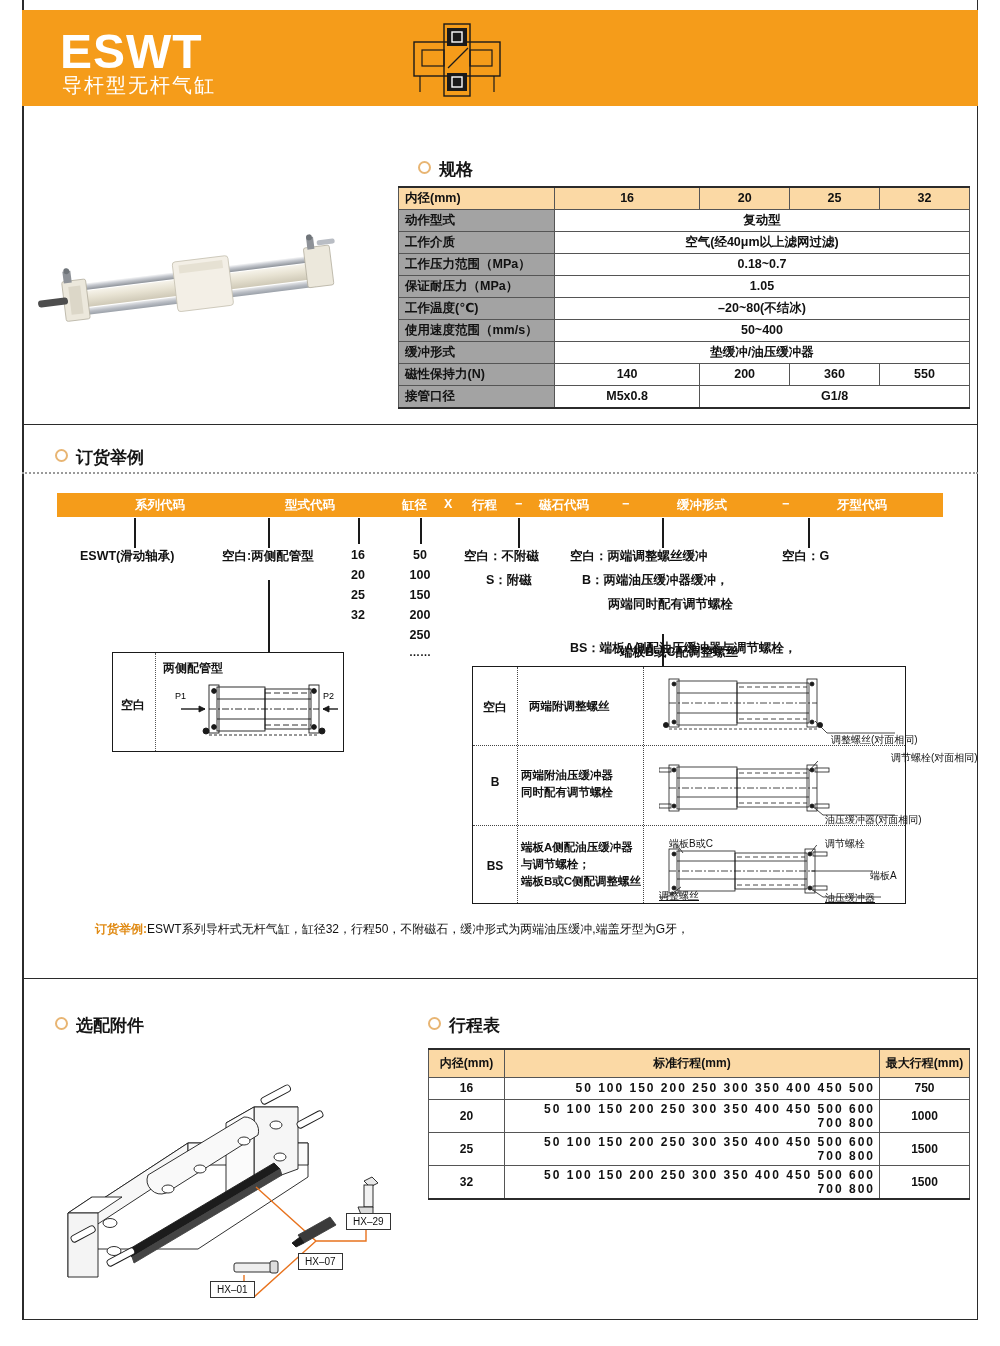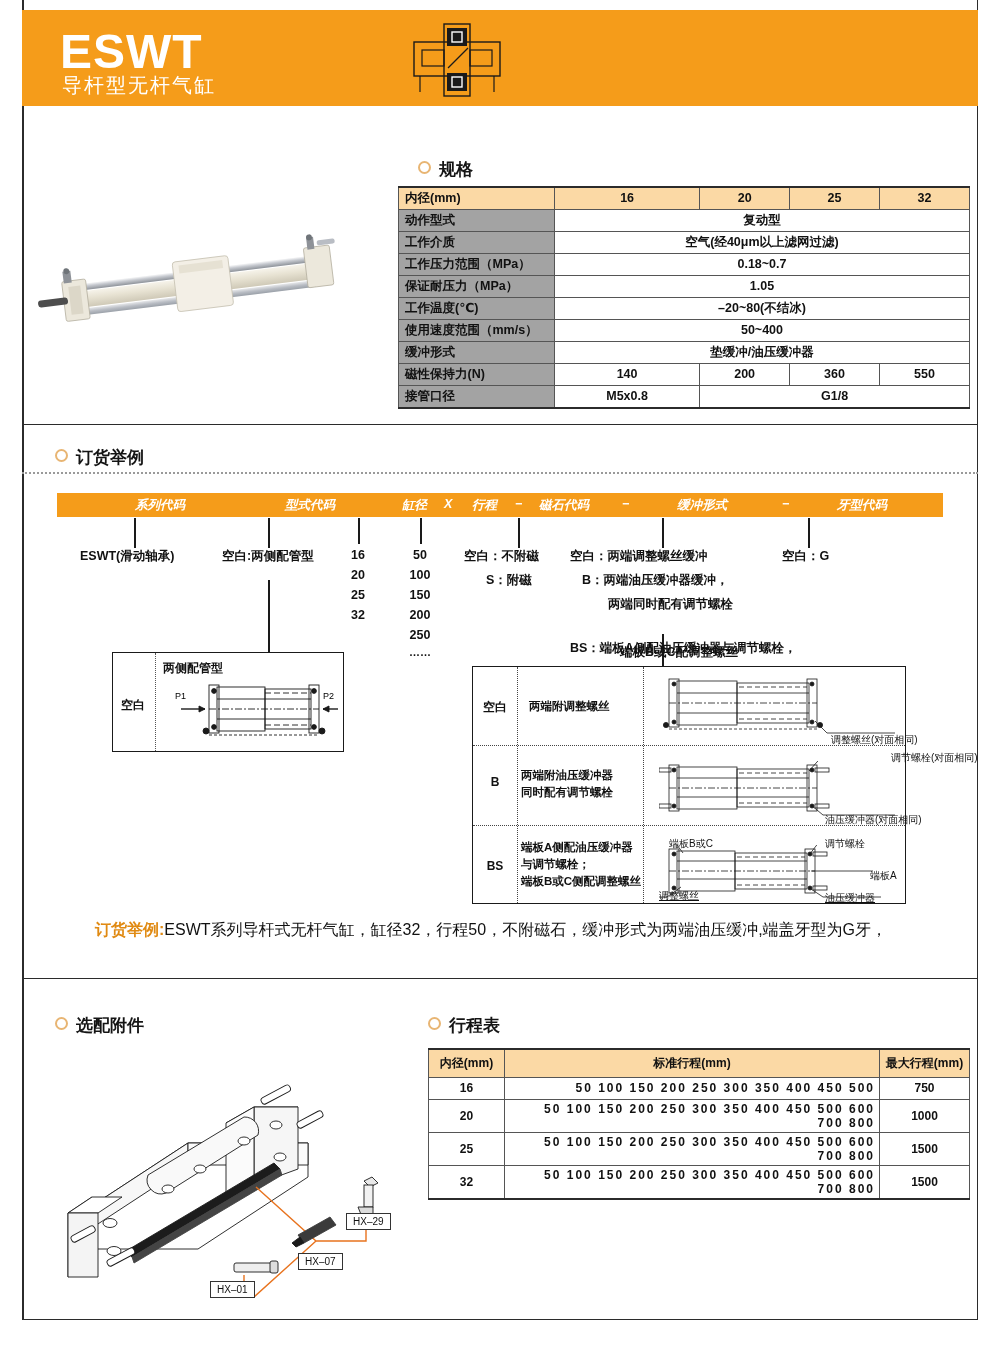--- a/index.html
+++ b/index.html
@@ -65,21 +65,21 @@
   .spec td.val{ font-weight:bold; }
   .tol{ display:inline-block; margin:0 10px; font-weight:bold; }
   .tol sup{ font-size:8px; vertical-align:4px; }
   .tol sub{ font-size:8px; vertical-align:-2px; margin-left:-10px;}
   .spec .outer-top td{ border-top:2px solid #2b2b2b; }
   .spec .outer-bot td{ border-bottom:2px solid #2b2b2b; }
 
   
   .ord-bar{
     position:absolute; left:57px; top:493px; width:886px; height:24px;
-    background:#f59c1a; color:#fff; font-size:12.5px; font-weight:bold;font-style:italic;
+    background:#f59c1a; color:#fff; font-size:12.5px; font-weight:bold;
   }
   .ord-bar span{ position:absolute; top:4px; white-space:nowrap; }
   .tick{ position:absolute; width:0; border-left:2px solid #1a1a1a; }
   .ordtxt{ position:absolute; font-size:12.5px; font-weight:bold; white-space:nowrap; }
   .col-val{ position:absolute; font-size:12.5px; font-weight:bold; text-align:center; width:40px;}
 
   
   .pipebox{
     position:absolute; left:112px; top:652px; width:232px; height:100px;
     border:1.5px solid #1a1a1a; background:#fff;
@@ -93,21 +93,21 @@
     position:absolute; left:472px; top:666px; width:434px; height:238px;
     border:1.5px solid #1a1a1a; background:#fff;
   }
   .cush .hsep{ position:absolute; left:0; right:0; border-top:1.5px dotted #444; }
   .cush .vsep{ position:absolute; top:0; bottom:0; border-left:1.5px dotted #444; }
   .cush .code{ position:absolute; font-size:12px; font-weight:bold; text-align:center; width:44px; }
   .cush .desc{ position:absolute; font-size:11.5px; font-weight:bold; line-height:17px; }
   .cush .anno{ position:absolute; font-size:10px; color:#111; white-space:nowrap; }
 
   
-  .note{ position:absolute; left:95px; top:920px; font-size:16px; line-height:19px; }
+  .note{ position:absolute; left:95px; top:920px; font-size:12px; line-height:19px; }
   .note .k{ color:#e08a13; font-weight:bold; }
   .note .l2{ display:block; margin-left:28px; }
 
   
   .stroke{
     position:absolute; left:428px; top:1048px; width:542px;
     border-collapse:collapse; font-size:12px;
   }
   .stroke td{ border:1px solid #555; height:22px; text-align:center; padding:2px 4px;}
   .stroke tr:first-child td{ background:#fbd9a5; font-weight:bold; height:28px;}

